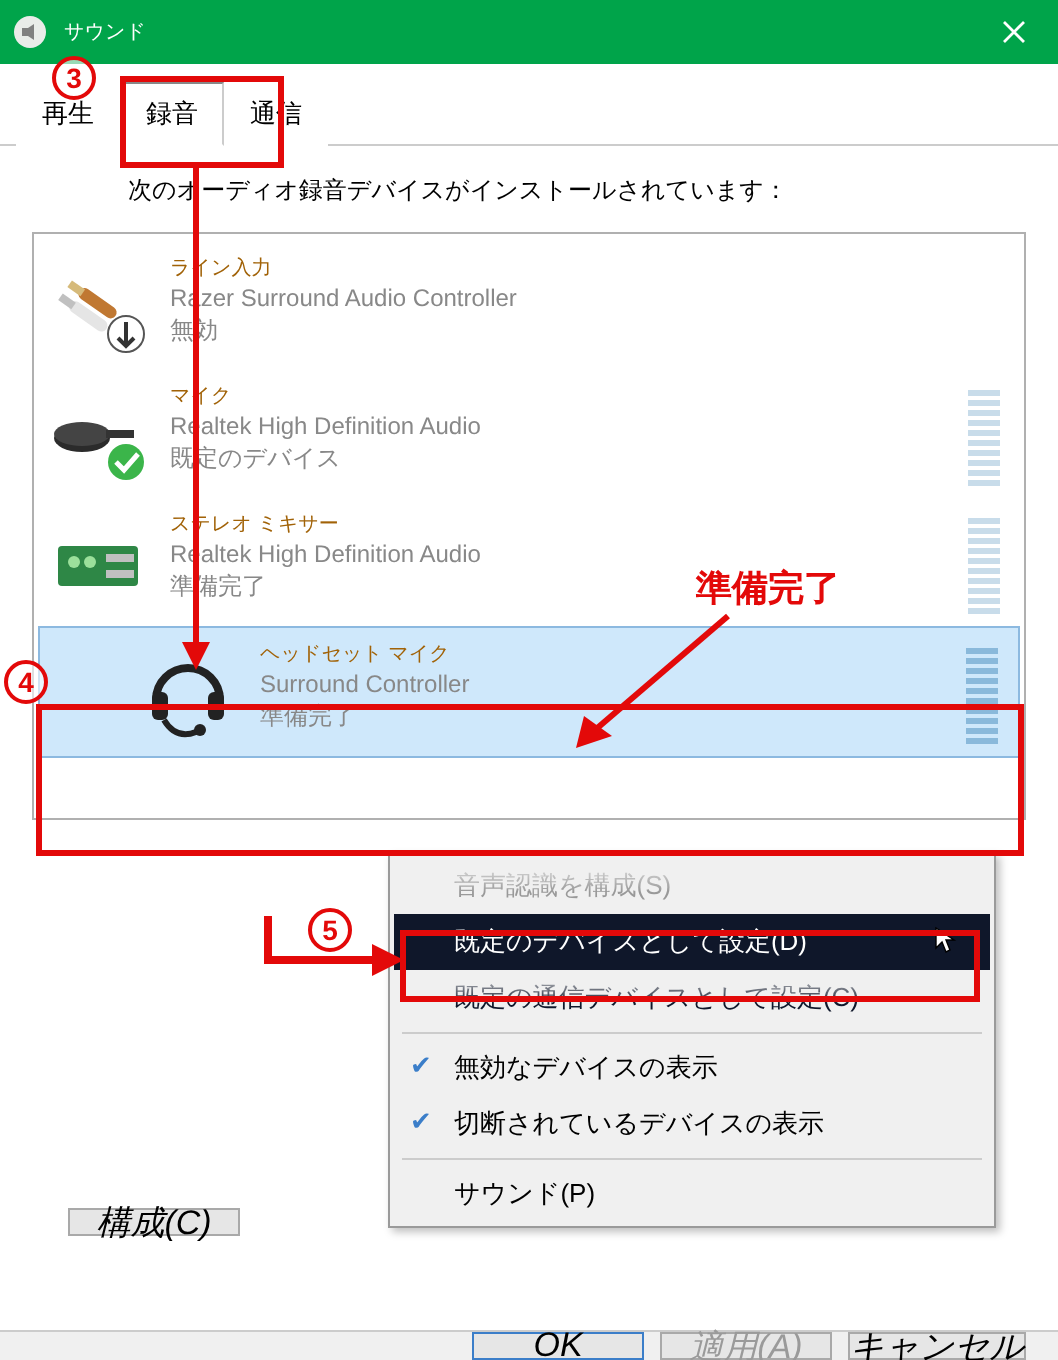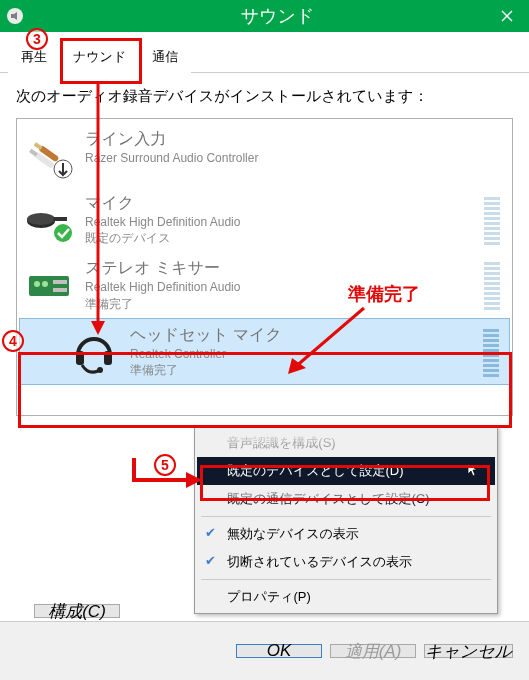--- a/index.html
+++ b/index.html
@@ -4,54 +4,54 @@
 <style>
   * { box-sizing: border-box; font-family: "Meiryo UI", "Yu Gothic UI", sans-serif; }
   body { margin: 0; background: #fff; width: 529px; height: 680px; overflow: hidden; position: relative; }
 
   .titlebar {
     background: #00a44a; color: #fff; height: 32px;
     display: flex; align-items: center; padding: 0 6px;
     position: relative;
   }
   .titlebar .icon { width: 18px; height: 18px; margin-right: 8px; }
-  .titlebar .title { font-size: 18px; flex: 1; text-align: center; }
+  .titlebar .title { font-size: 10px; flex: 1; }
   .titlebar .close { width: 44px; height: 32px; display:flex;align-items:center;justify-content:center; position:absolute; right:0; top:0; }
 
   .tabs { display: flex; padding: 8px 8px 0 8px; border-bottom: 1px solid #ccc; align-items: center; }
   .tab { padding: 6px 12px; font-size: 13px; border: 1px solid transparent; background: #fff; position: relative; top:1px; cursor:pointer;}
   .tab.active { border: 1px solid #ccc; border-bottom: 1px solid #fff; border-top:1px solid #888;}
   .red-box-tab { position:absolute; left:60px; top:38px; width:82px; height:46px; border:3px solid #e30909; pointer-events:none; }
 
   .body { padding: 14px 16px 10px; }
-  .intro { font-size: 15px; margin-bottom: 12px; }
+  .intro { font-size: 12px; margin-bottom: 12px; margin-left: 48px; }
 
   .dev-list { border:1px solid #b0b0b0; background:#fff; padding:4px 2px 30px 2px; position:relative;}
   .device { display:flex; padding:6px 4px; }
   .device .thumb { width:52px; height:52px; margin-right:10px; position:relative; flex-shrink:0; display:flex;align-items:center;justify-content:center;}
   .device .info { flex:1; }
-  .device .name { font-size:16px; color:#737373; }
+  .device .name { font-size:10px; color:#a16207; }
   .device .sub { font-size:12px; color:#888; line-height:1.35;}
   .meter { width:16px; height:52px; display:flex; flex-direction:column-reverse; gap:2px; margin-left:6px; margin-right:6px;}
   .meter .bar { height:3px; background:#c8dcea; }
   .device.selected { background:#cfe8fb; border:1px solid #8cb9e0;padding-left:48px; }
   .device.selected .meter .bar { background:#8ab9db;}
 
   .red-sel-box { position:absolute; left:18px; top:352px; width:494px; height:76px; border:3px solid #e30909; pointer-events:none;}
 
   .context { position:absolute; left:194px; top:426px; width:304px; background:#f0f0f0; border:1px solid #9a9a9a; box-shadow:2px 2px 4px rgba(0,0,0,.25); font-size:13px; padding:2px;}
   .context .item { padding:5px 10px 5px 30px; position:relative;}
   .context .sep { border-top:1px solid #ccc; margin:3px 4px;}
   .context .item.hl { background:#0f172a; color:#fff; }
   .context .chk::before { content:"✔"; position:absolute; left:8px; color:#3b7ec9; }
   .context .faded { color:#999; position:relative; overflow:hidden;}
   .context .faded::after{content:"";position:absolute;top:0;left:0;right:0;height:60%;background:linear-gradient(#f0f0f0,rgba(240,240,240,0));}
   .red-ctx-box { position:absolute; left:200px; top:465px; width:290px; height:36px; border:3px solid #e30909; pointer-events:none;}
 
-  .bottom-bar { position:absolute; left:0; right:0; bottom:0; background:#f0f0f0; border-top:1px solid #ccc; padding:22px 16px; display:flex; justify-content:flex-end; gap:8px;}
+  .bottom-bar { position:absolute; left:0; right:0; bottom:0; background:#f0f0f0; border-top:1px solid #ccc; padding:0 16px; display:flex; justify-content:flex-end; gap:8px;}
   .btn { min-width:86px; height:14px; font-size:17px; background:#e6e6e6; border:1px solid #a9a9a9; display:inline-flex;align-items:center;justify-content:center; cursor:pointer;font-style:italic;}
   .btn.primary { border:1px solid #3b7ec9; }
   .btn.disabled { color:#9a9a9a; }
   .configure-btn { position:absolute; left:34px; bottom:62px; }
 
   
   .anno { position:absolute; pointer-events:none; }
   .circ { width:22px; height:22px; border:2px solid #e30909; border-radius:50%; color:#e30909; font-weight:bold; font-size:14px; display:flex;align-items:center;justify-content:center; background:rgba(255,255,255,.6);}
   .red-text { color:#e30909; font-weight:bold; font-size:18px;}
   svg.arrow { position:absolute; pointer-events:none; }
@@ -69,21 +69,21 @@
   <span class="title">サウンド</span>
   <span class="close">
     <svg width="12" height="12" viewBox="0 0 12 12">
         <path d="M1 1 L11 11 M11 1 L1 11" stroke="#fff" stroke-width="1.4"></path>
       </svg>
   </span>
 </div>
 
 <div class="tabs">
   <div class="tab">再生</div>
-  <div class="tab">ナウンド</div>
+  <div class="tab active">録音</div>
   <div class="tab">通信</div>
 </div>
 
 <div class="body">
   <div class="intro">次のオーディオ録音デバイスがインストールされています：</div>
 
   <div class="dev-list">
 
     <div class="device">
       <div class="thumb">
@@ -94,20 +94,21 @@
               <rect x="14" y="30" width="22" height="6" rx="3" fill="#e5e5e5"></rect>
               <rect x="8" y="31" width="8" height="4" fill="#c0c0c0"></rect>
             </g>
             <circle cx="40" cy="40" r="9" fill="#fff" stroke="#555" stroke-width="1"></circle>
             <path d="M40 34 v12 M36 42 l4 4 l4 -4" stroke="#333" stroke-width="2" fill="none"></path>
           </svg>
       </div>
       <div class="info">
         <div class="name">ライン入力</div>
         <div class="sub">Razer Surround Audio Controller</div>
+        <div class="sub">無効</div>
       </div>
     </div>
 
     <div class="device">
       <div class="thumb">
         <svg viewBox="0 0 52 52">
             <ellipse cx="18" cy="28" rx="14" ry="7" fill="#2b2b2b"></ellipse>
             <ellipse cx="18" cy="26" rx="14" ry="6" fill="#444"></ellipse>
             <rect x="30" y="24" width="14" height="4" fill="#333"></rect>
             <circle cx="40" cy="40" r="9" fill="#3bb54a"></circle>
@@ -167,21 +168,21 @@
         <svg viewBox="0 0 52 52">
             <path d="M10 30 a16 16 0 0 1 32 0" stroke="#222" stroke-width="4" fill="none"></path>
             <rect x="8" y="26" width="8" height="14" rx="3" fill="#222"></rect>
             <rect x="36" y="26" width="8" height="14" rx="3" fill="#222"></rect>
             <path d="M14 40 q6 10 16 6" stroke="#222" stroke-width="3" fill="none"></path>
             <circle cx="32" cy="45" r="3" fill="#222"></circle>
           </svg>
       </div>
       <div class="info">
         <div class="name">ヘッドセット マイク</div>
-        <div class="sub">Realtek Controller</div>
+        <div class="sub">Surround Controller</div>
         <div class="sub">準備完了</div>
       </div>
       <div class="meter">
         <div class="bar"></div>
           <div class="bar"></div>
           <div class="bar"></div>
           <div class="bar"></div>
           <div class="bar"></div>
           <div class="bar"></div>
           <div class="bar"></div>
@@ -199,21 +200,21 @@
     <span>既定のデバイスとして設定(D)</span>
     <svg style="position:absolute;right:14px;top:6px" width="14" height="14" viewBox="0 0 14 14">
         <path d="M1 1 L1 11 L4 8 L6 13 L8 12 L6 7 L10 7 Z" fill="#fff" stroke="#000" stroke-width="0.7"></path>
       </svg>
   </div>
   <div class="item faded" style="color:#0f172a">既定の通信デバイスとして設定(C)</div>
   <div class="sep"></div>
   <div class="item chk">無効なデバイスの表示</div>
   <div class="item chk">切断されているデバイスの表示</div>
   <div class="sep"></div>
-  <div class="item">プロパティ(P)</div>
+  <div class="item">サウンド(P)</div>
 </div>
 
 <div class="btn configure-btn">構成(C)</div>
 
 <div class="bottom-bar">
   <div class="btn primary">OK</div>
   <div class="btn disabled">適用(A)</div>
   <div class="btn">キャンセル</div>
 </div>
 

